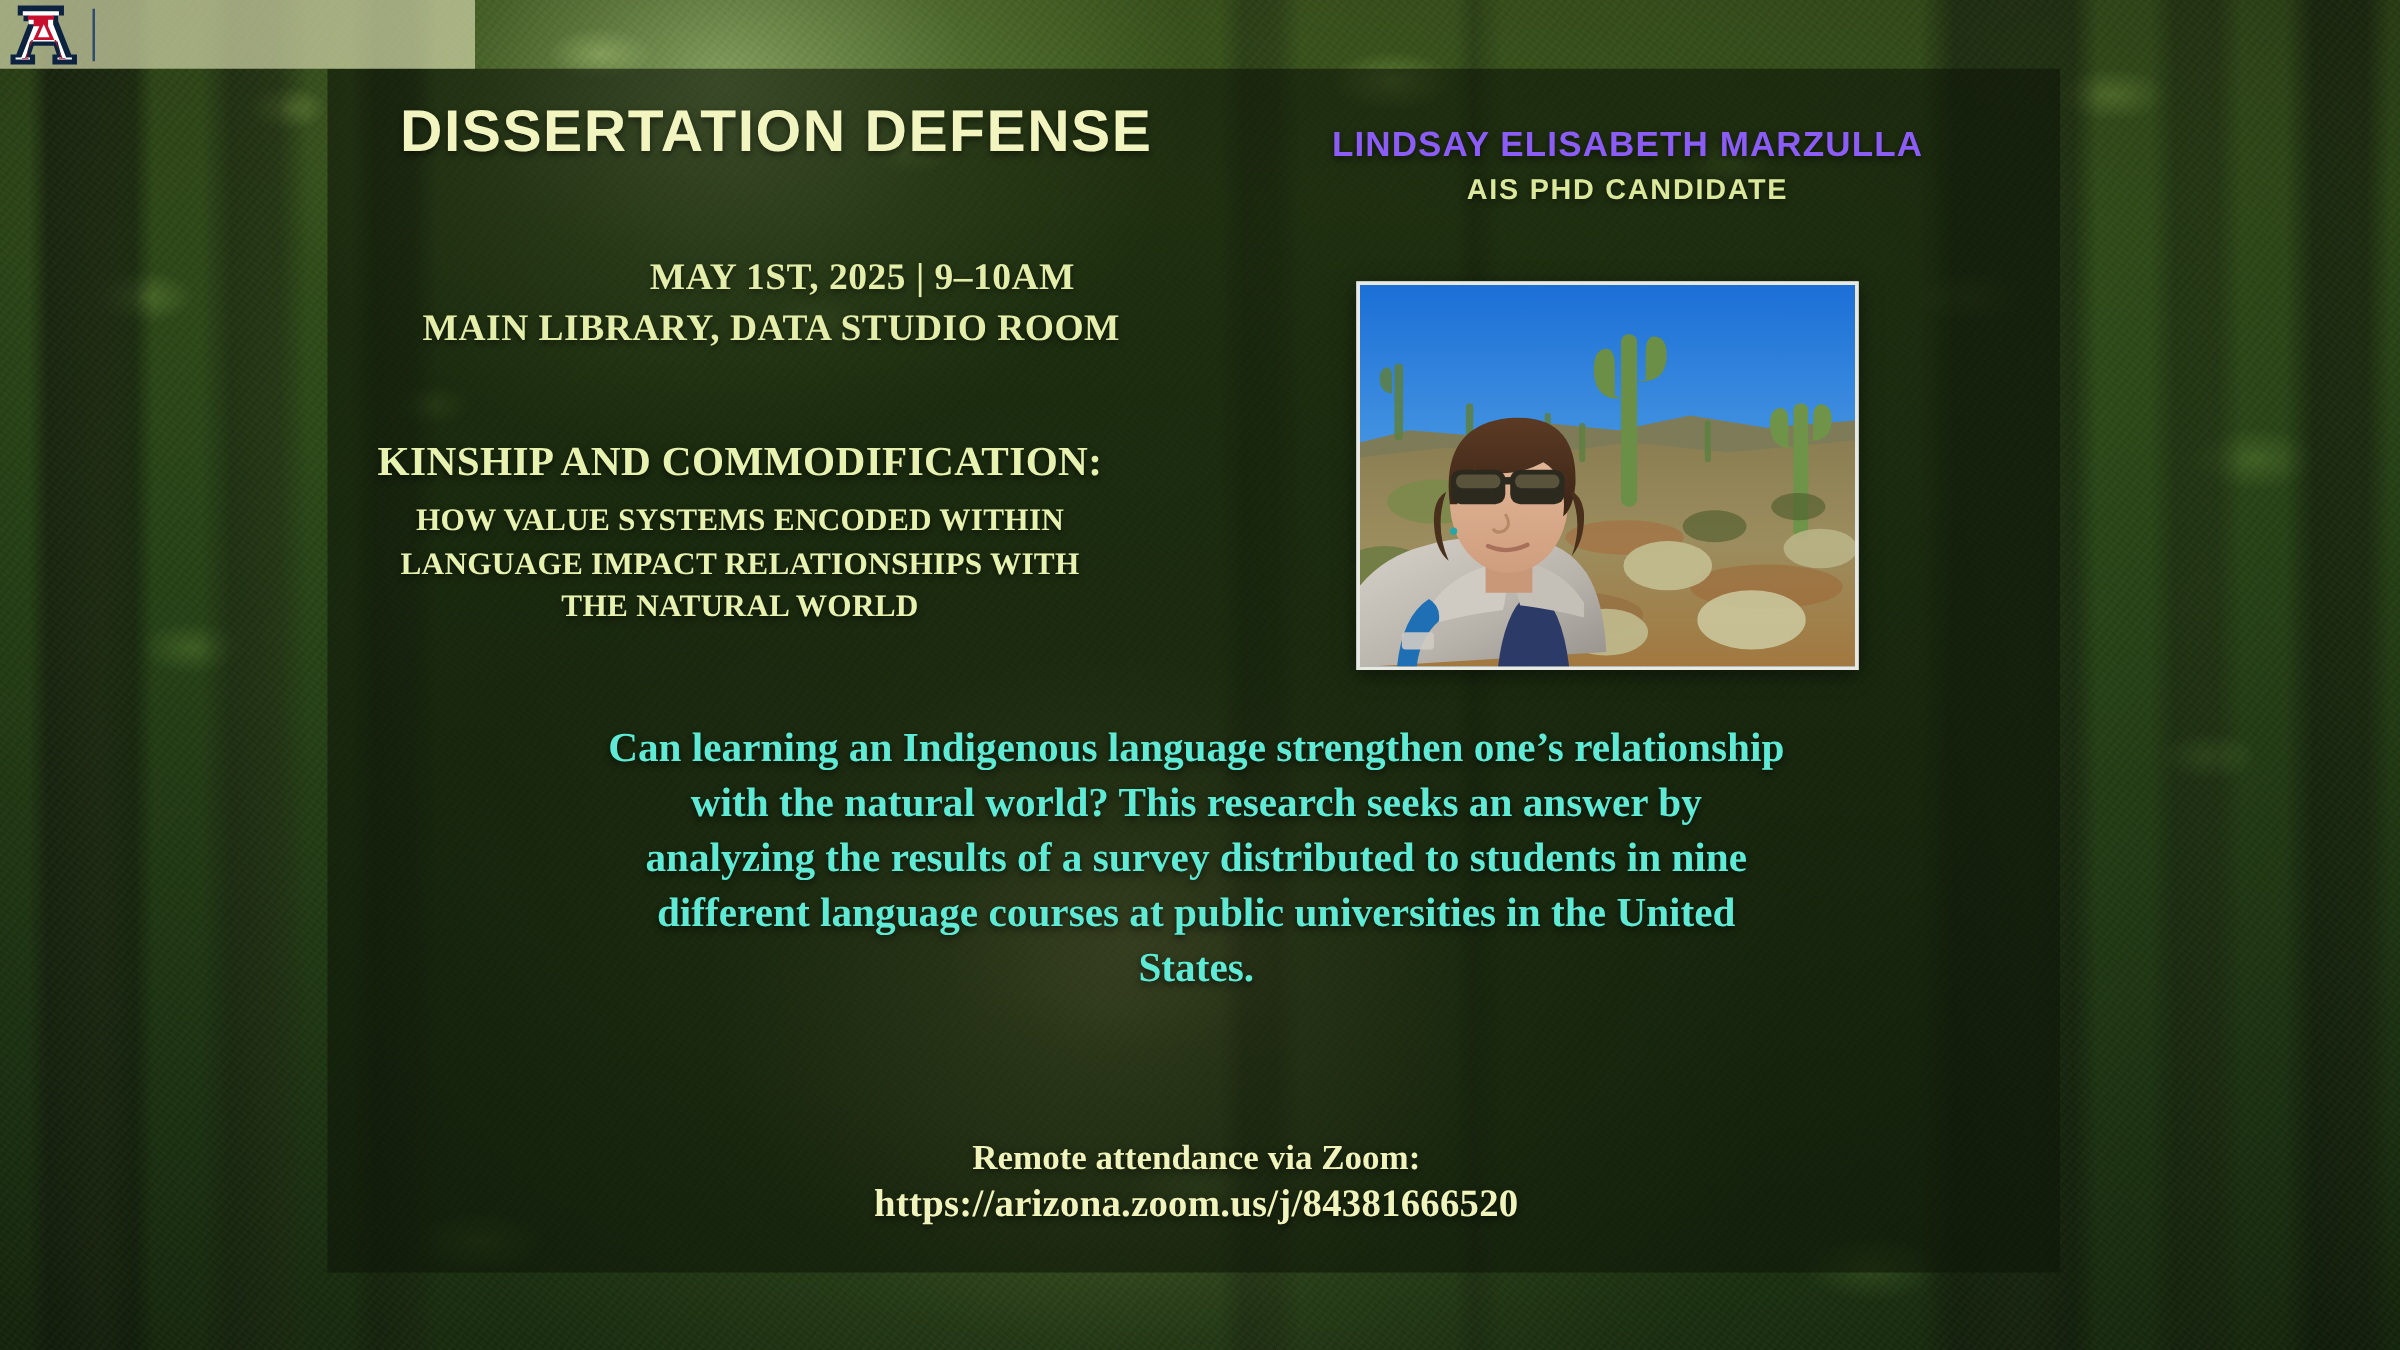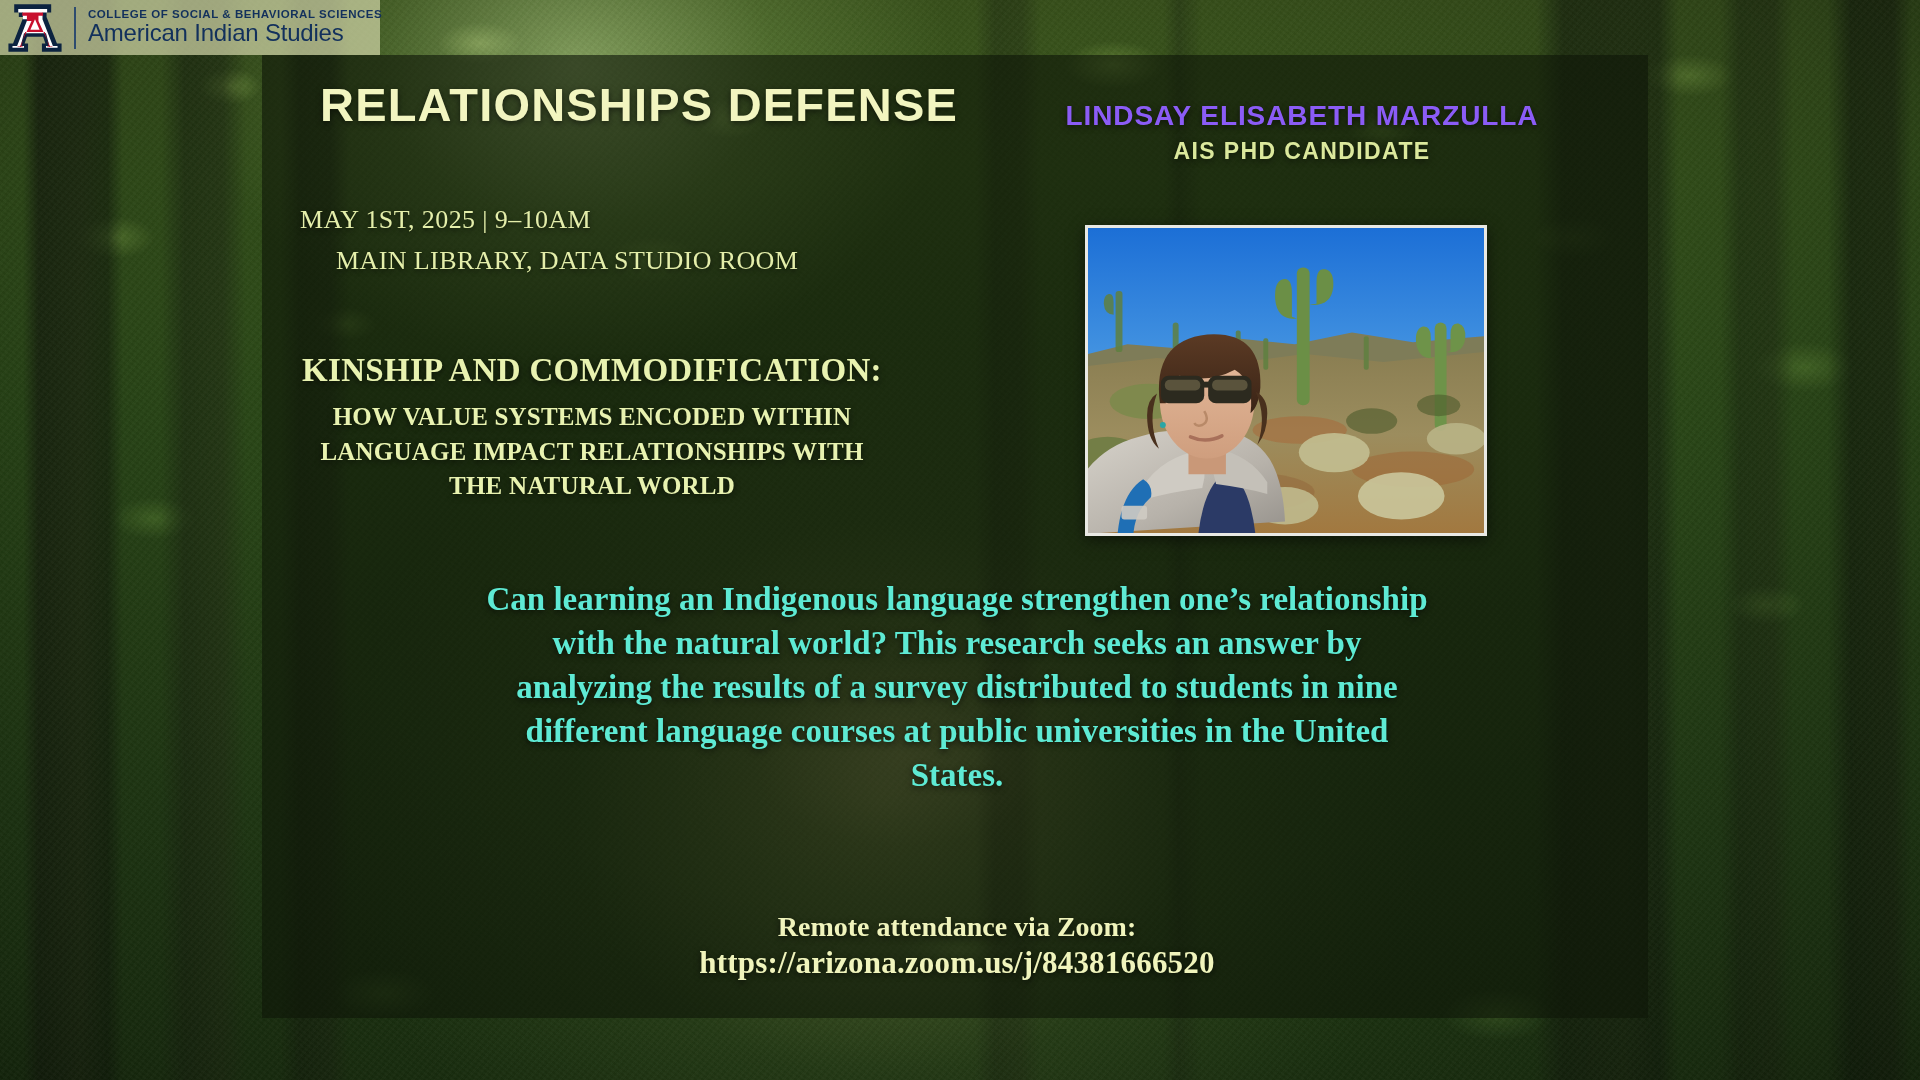--- a/index.html
+++ b/index.html
@@ -122,27 +122,27 @@
     color:#f2f5c0;
     font-family:"Liberation Sans", sans-serif;
     text-shadow:0 2px 6px rgba(0,0,0,0.55);
     white-space:nowrap;
   }
 
   
   .when, .where {
     position:absolute;
     font-family:"Liberation Serif", serif;
-    font-weight:400;
-    font-size:26px;
+    font-weight:700;
+    font-size:30px;
     color:#e4eeaa;
     letter-spacing:0.4px;
     text-shadow:0 2px 5px rgba(0,0,0,0.55);
     white-space:nowrap;
-    text-align:left;
+    text-align:right;
     width:560px; left:38px;
   }
   .when  { top:150px; }
   .where { top:191px;margin-left:36px; }
 
   
   .diss-title, .diss-sub {
     position:absolute; left:20px; width:620px;
     text-align:center;
     font-family:"Liberation Serif", serif;
@@ -219,30 +219,26 @@
   <div class="bg-noise"></div>
 
   <div class="brandbar">
     <svg class="ua-logo" viewBox="0 0 100 90">
       <path d="M50 4 L78 4 L78 18 L70 18 L70 26 L88 72 L96 72 L96 86 L62 86 L62 72 L68 72 L64 60 L36 60 L32 72 L38 72 L38 86 L4 86 L4 72 L12 72 L30 26 L22 26 L22 18 L14 18 L14 4 Z" fill="#0c2340"></path>
       <path d="M50 12 L71 12 L71 18 L63 18 L63 30 L81 76 L89 76 L89 79 L69 79 L69 76 L75 76 L69 54 L31 54 L25 76 L31 76 L31 79 L11 79 L11 76 L19 76 L37 30 L29 30 L29 18 L21 18 L21 12 Z" fill="#ffffff"></path>
       <path d="M50 18 L64 18 L64 24 L56 24 L56 33 L76 77 L80 77 L80 78 L71 78 L71 77 L74 77 L67 52 L33 52 L26 77 L29 77 L29 78 L20 78 L20 77 L24 77 L44 33 L36 33 L36 24 L28 24 L28 18 Z" fill="#c8102e"></path>
       <path d="M50 30 L58 48 L42 48 Z" fill="#ffffff"></path>
     </svg>
     <div class="brand-div"></div>
-    <div class="brand-text">
-      <div class="brand-college">COLLEGE OF SOCIAL &amp; BEHAVIORAL SCIENCES</div>
-      <div class="brand-dept">American Indian Studies</div>
-    </div>
   </div>
 
   <div class="panel">
     <div class="content">
 
-      <div class="headline">RELATIONSHIPS DEFENSE</div>
+      <div class="headline">DISSERTATION DEFENSE</div>
 
       <div class="when">MAY 1ST, 2025 | 9–10AM</div>
       <div class="where">MAIN LIBRARY, DATA STUDIO ROOM</div>
 
       <div class="diss-title">KINSHIP AND COMMODIFICATION:</div>
       <div class="diss-sub">
         <div>HOW VALUE SYSTEMS ENCODED WITHIN</div>
         <div>LANGUAGE IMPACT RELATIONSHIPS WITH</div>
         <div>THE NATURAL WORLD</div>
       </div>

